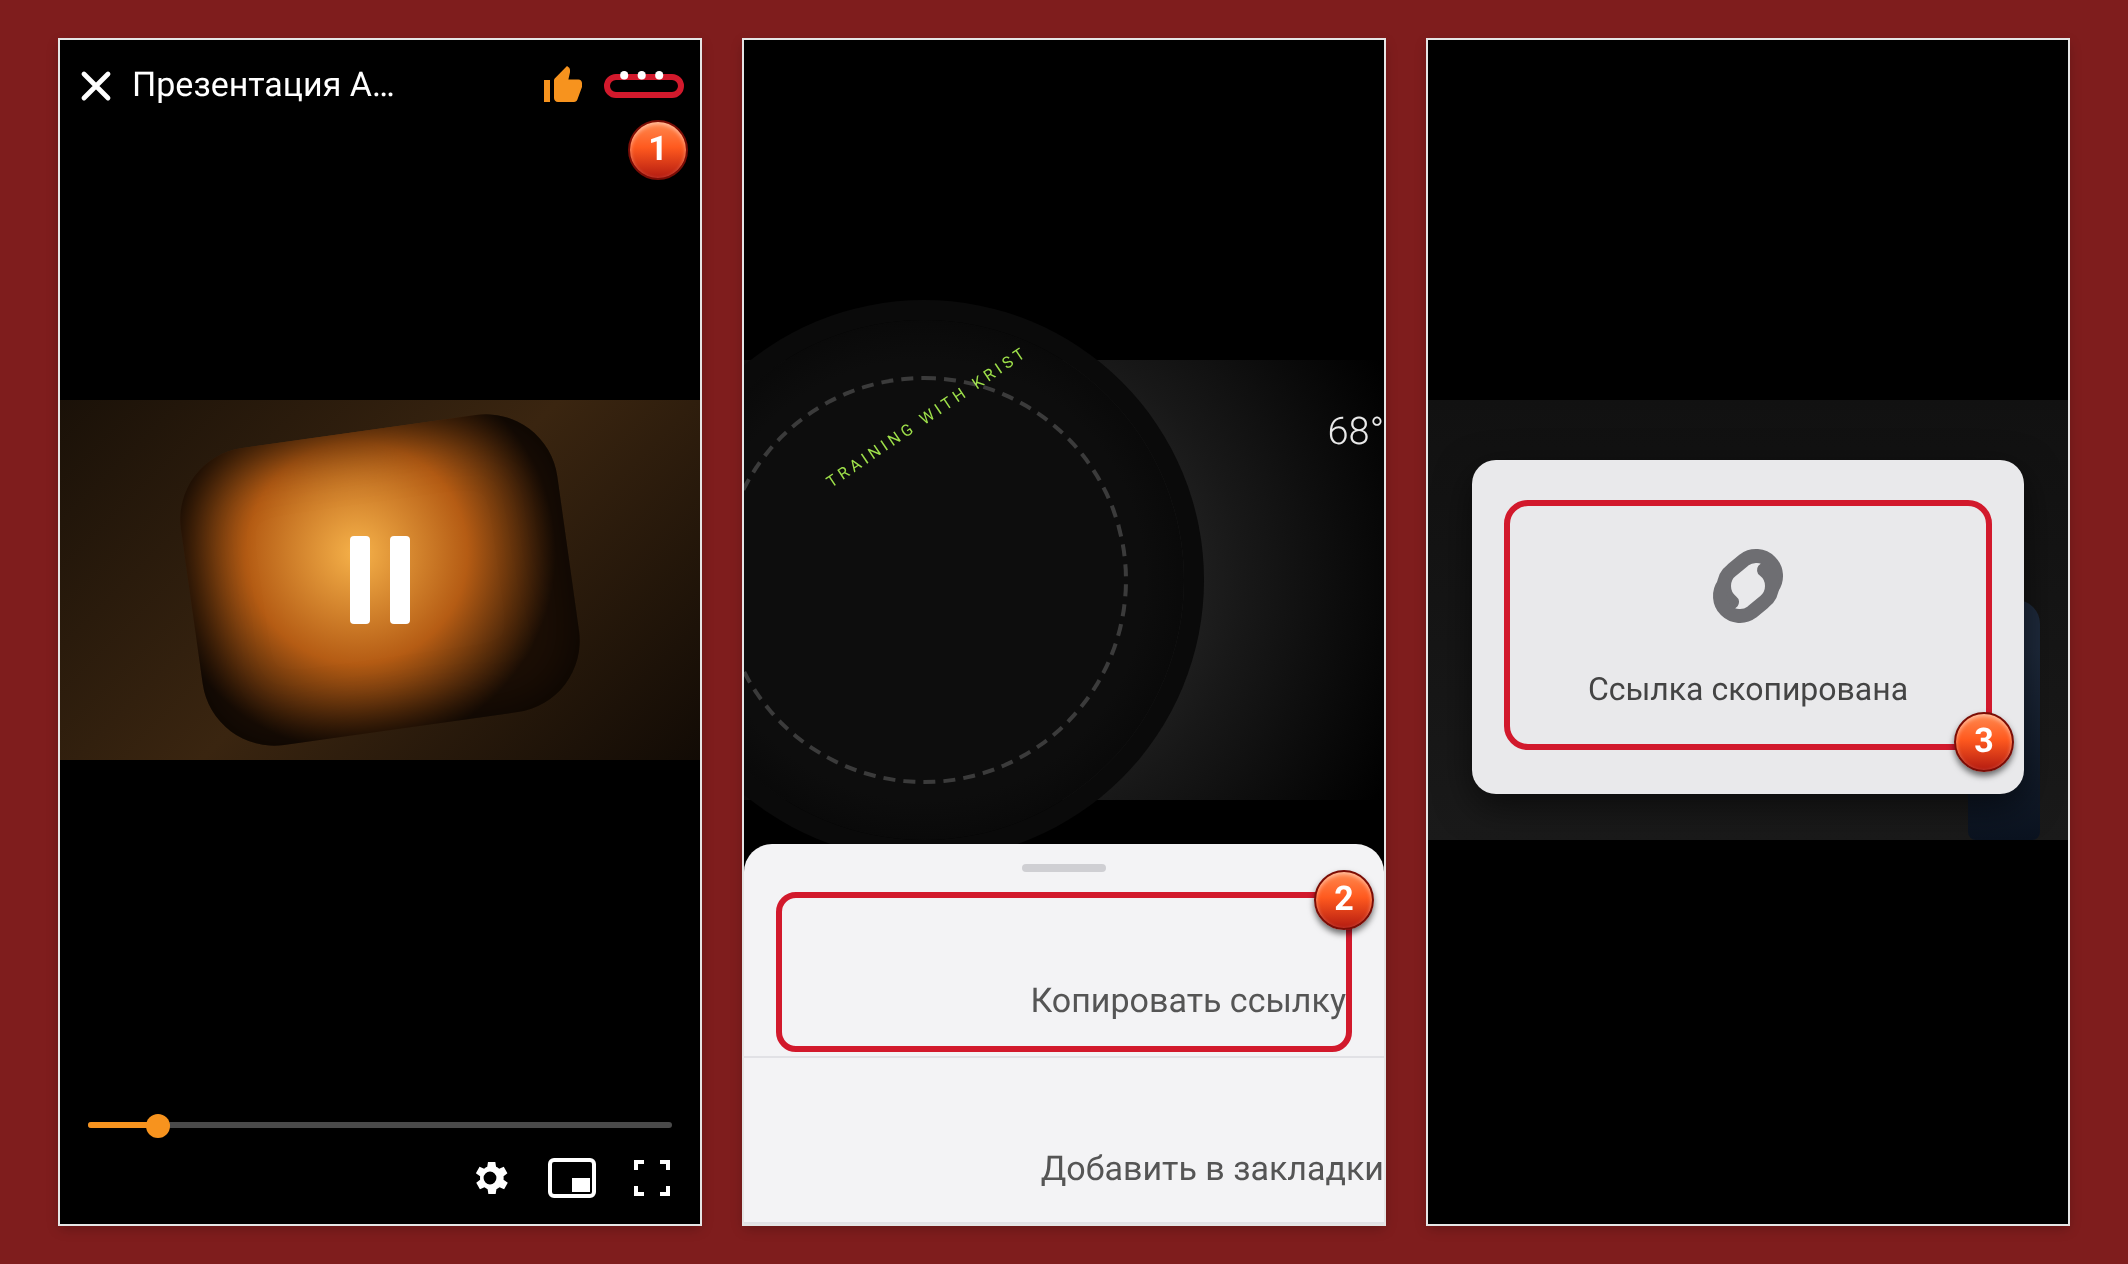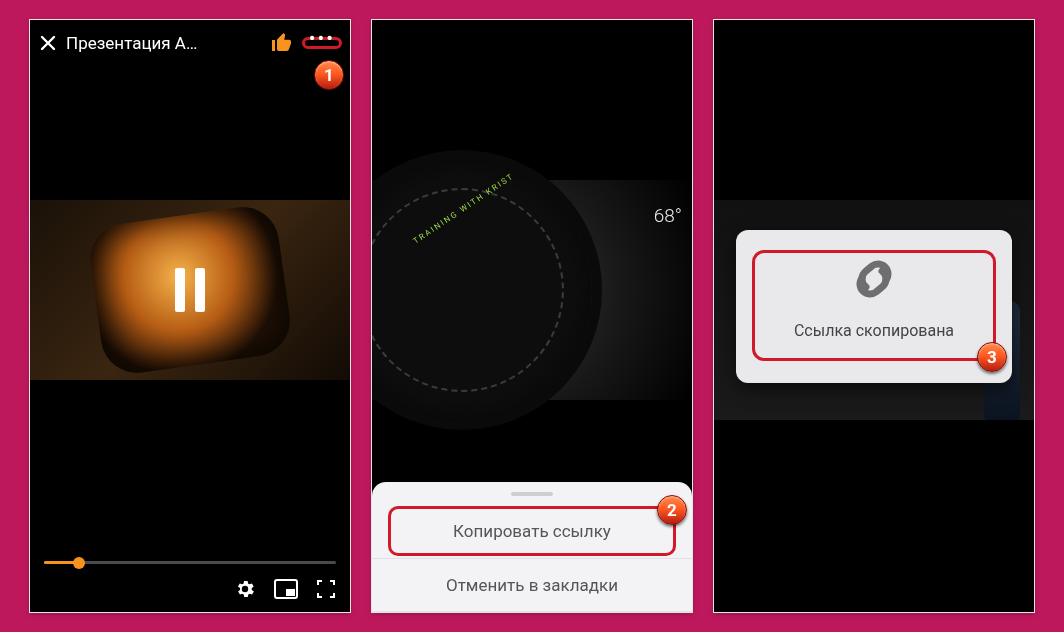--- a/index.html
+++ b/index.html
@@ -12,21 +12,21 @@
     background:#f5f5f5;
     font-family:-apple-system,BlinkMacSystemFont,"Segoe UI",Roboto,Helvetica,Arial,sans-serif;
     display:flex;
     justify-content:center;
     align-items:center;
     min-height:632px;
   }
   .board{
     width:1064px;
     height:632px;
-    background:#be185d;
+    background:#7f1d1d;
     box-shadow:0 0 0 1px #e2e2e2;
     display:flex;
     align-items:center;
     justify-content:center;
     gap:22px;
     position:relative;
   }
   .phone{
     width:320px;
     height:592px;
@@ -115,33 +115,34 @@
     box-shadow:0 0 0 10px #0a0a0a;
   }
   .dial::after{
     content:"";position:absolute;inset:28px;border-radius:50%;
     border:2px dashed rgba(200,200,200,.25);
   }
   .dial-text{
     position:absolute;color:#9ee04a;font-size:8px;letter-spacing:2px;
     left:72px;top:44px;transform:rotate(-34deg);
   }
-  .temp{position:absolute;right:10px;top:24px;font-size:19px;color:#e9e9e9;font-weight:300}
+  .temp{position:absolute;right:0;top:24px;font-size:19px;color:#e9e9e9;font-weight:300}
 
   .sheet{
     position:absolute;left:0;right:0;bottom:0;
     background:#f3f3f5;
     border-radius:14px 14px 0 0;
     padding-top:10px;
     color:#333;
   }
   .sheet-handle{width:42px;height:4px;border-radius:2px;background:#cfcfd3;margin:0 auto 10px}
   .sheet-item{
-    text-align:center;font-size:17px;color:#555;
+    text-align:right;font-size:17px;color:#555;
     padding:16px 0;
+    margin-top:30px;
   }
   .sheet-sep{height:1px;background:#e1e1e5}
   .sheet-cancel{font-weight:700;color:#2b2b2b}
   .hl-wrap{
     margin:2px 16px;
     border:3px solid var(--highlight);
     border-radius:10px;
     position:relative;
   }
   .hl-wrap .sheet-item{padding:12px 0}
@@ -164,21 +165,21 @@
     position:absolute;left:22px;right:22px;top:210px;
     background:#e9e9eb;
     border-radius:12px;
     box-shadow:0 6px 18px rgba(0,0,0,.55);
     padding:20px 16px 22px;
     text-align:center;
   }
   .toast-hl{
     border:3px solid var(--highlight);
     border-radius:12px;
-    padding:2px 10px 18px;
+    padding:16px 10px 18px;
     position:relative;
   }
   .toast-txt{color:#444;font-size:16px;margin-top:14px}
 
   svg{display:block}
 </style>
 </head>
 <body>
 
 <div class="board">
@@ -246,21 +247,21 @@
       <div class="temp">68°</div>
     </div>
 
     <div class="sheet">
       <div class="sheet-handle"></div>
       <div class="hl-wrap">
         <div class="sheet-item">Копировать ссылку</div>
         <div class="badge" style="top:-14px;right:-14px">2</div>
       </div>
       <div class="sheet-sep"></div>
-      <div class="sheet-item">Отменить в закладки</div>
+      <div class="sheet-item">Добавить в закладки</div>
       <div class="sheet-sep"></div>
     </div>
   </div>
 
   <div class="phone">
     <div class="video-area3">
       <div class="stage-person"></div>
     </div>
     <div class="toast">
       <div class="toast-hl">

